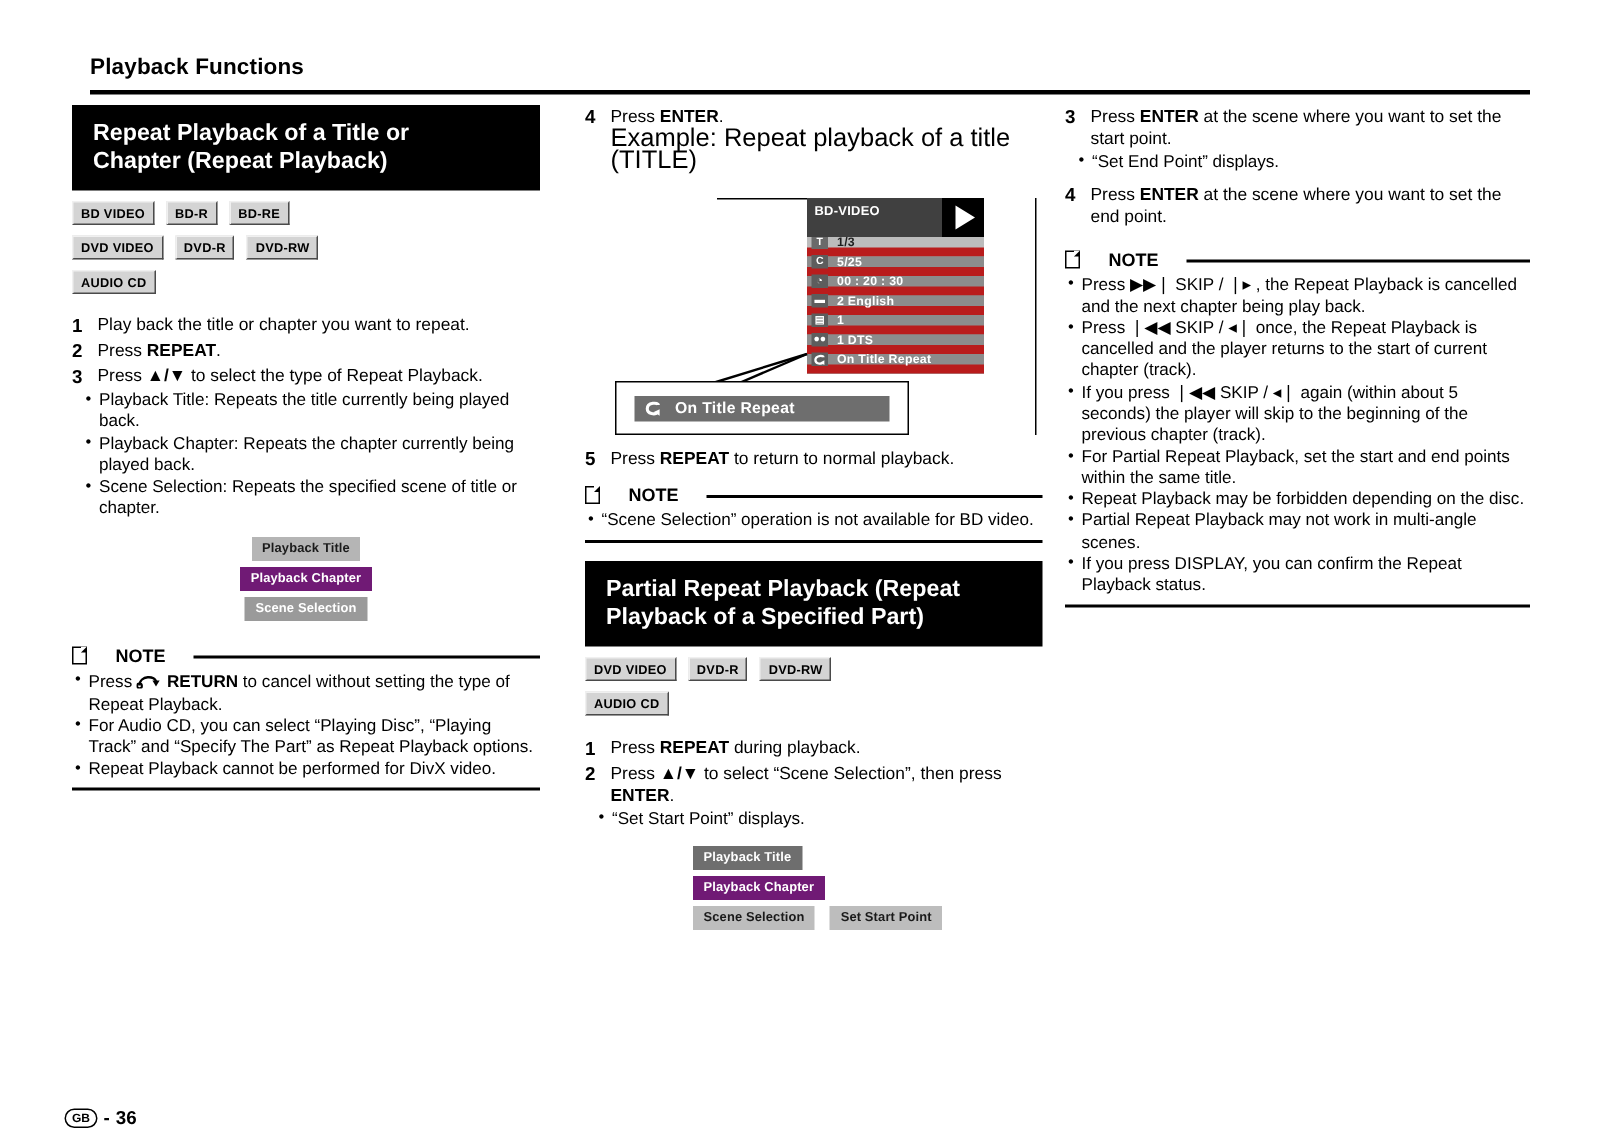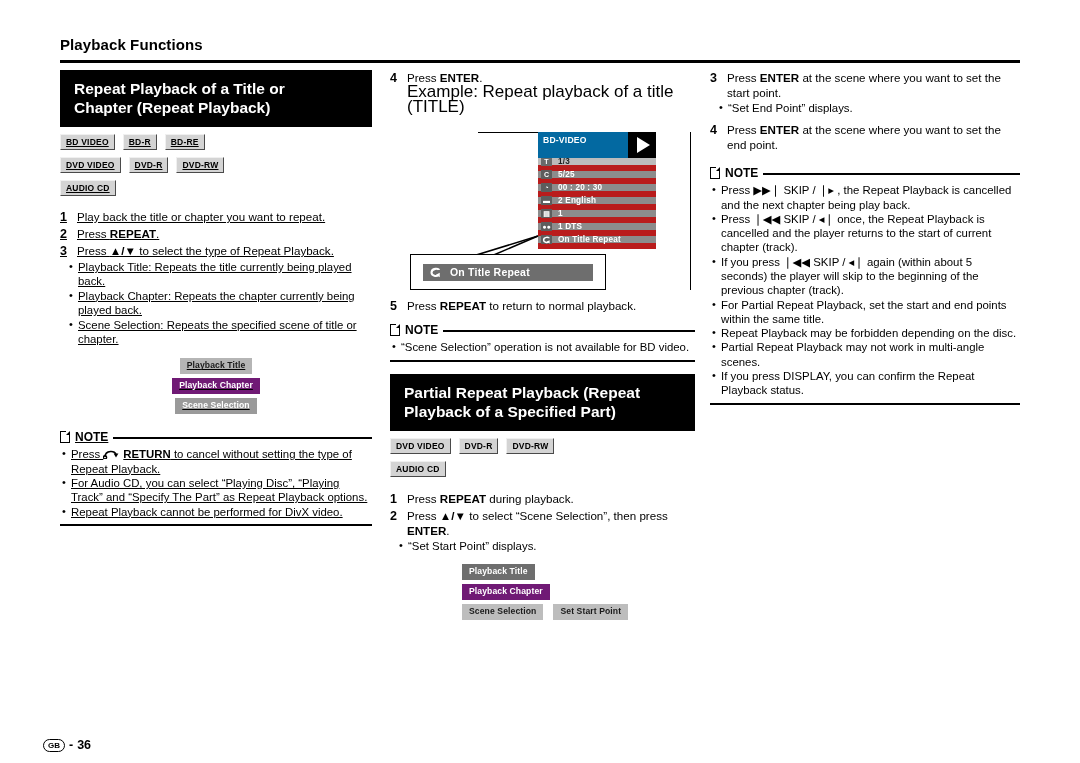--- a/index.html
+++ b/index.html
@@ -20,21 +20,21 @@
     position: absolute; left: 60px; top: 36px;
     font-size: 15px; font-weight: bold; letter-spacing: .1px;
   }
   .head-rule {
     position: absolute; left: 60px; top: 60px; width: 960px;
     height: 0; border-top: 3px solid #000;
   }
 
   
   .col { position: absolute; top: 70px; }
-  .col-left  { left: 60px;  width: 312px; text-decoration: underline; }
+  .col-left  { left: 48px;  width: 312px; }
   .col-mid   { left: 390px; width: 305px; }
   .col-right { left: 710px; width: 310px; }
 
   
   .banner {
     background: #000; color: #fff;
     font-size: 15.5px; font-weight: bold;
     line-height: 19px;
     padding: 9px 14px 10px 14px;
     box-sizing: border-box;
@@ -77,21 +77,21 @@
     margin-bottom: 0px;
   }
   ul.bullets li:before {
     content: "\2022"; position: absolute; left: 0; top: -1px;
     font-size: 11px;
   }
 
   
   .note { margin-top: 12px; }
   .note-head {
-    display: flex; align-items: center; gap: 5px;
+    display: flex; align-items: center; gap: 19px;
     font-size: 12px; font-weight: bold;
   }
   .note-head .rule { flex: 1; height: 0; border-top: 2px solid #000; position: relative; top: 1px; }
   .note-icon {
     width: 10px; height: 12px; flex: 0 0 10px;
     border: 1.4px solid #000; box-sizing: border-box;
     position: relative; background: #fff;
   }
   .note-icon:after {
     content: ""; position: absolute; right: -1.4px; top: -1.4px;
@@ -124,21 +124,21 @@
 
   
   .osd-wrap { position: relative; margin-top: 12px; height: 170px; }
   .osd {
     position: absolute; left: 148px; top: 6px;
     width: 118px;
     background: #8c8c8c;
     font-size: 8.4px;
   }
   .osd-top {
-    height: 26px; background: #0369a1;
+    height: 26px; background: #404040;
     display: flex; align-items: flex-start; justify-content: space-between;
     padding: 3px 0 0 5px; box-sizing: border-box;
     position: relative;
   }
   .osd-top .lbl { color: #fff; font-size: 8.6px; font-weight: bold; letter-spacing: .2px; }
   .play-box {
     position: absolute; right: 0; top: 0;
     width: 28px; height: 26px; background: #000;
     display: flex; align-items: center; justify-content: center;
   }

